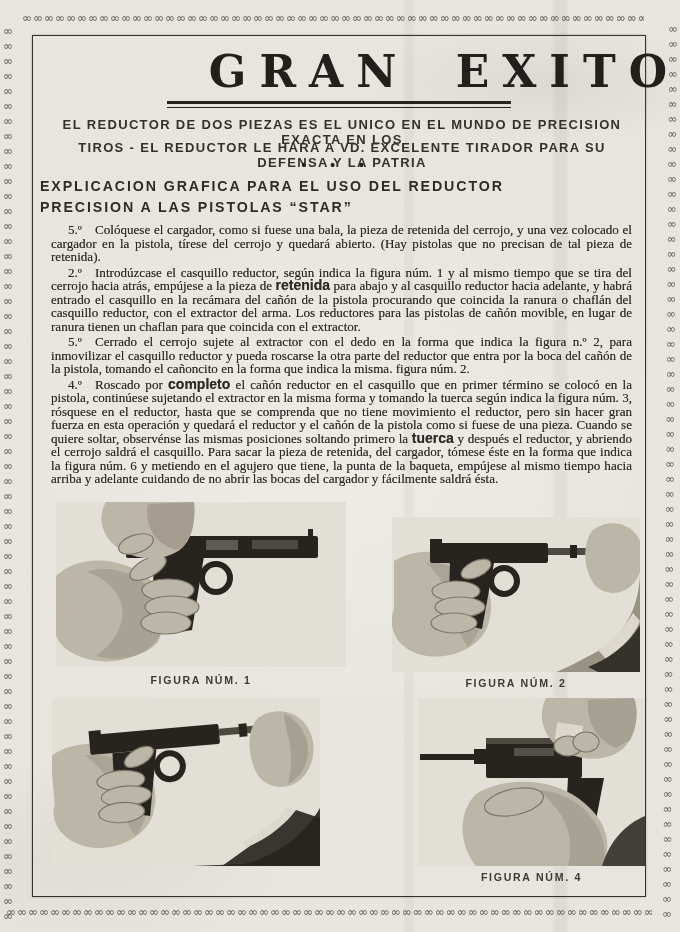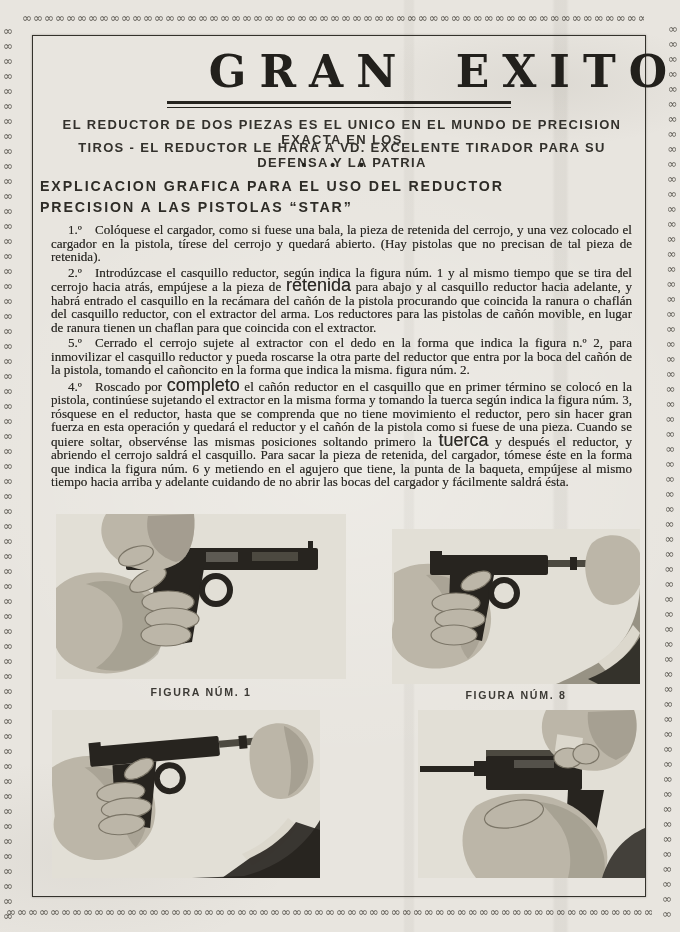--- a/index.html
+++ b/index.html
@@ -38,23 +38,23 @@
         letter-spacing:8px;color:#26241f;font-family:"DejaVu Sans",sans-serif;}
   .heading{position:absolute;left:40px;right:36px;text-align:left;
            font-family:"Liberation Sans", sans-serif;font-weight:bold;font-size:14.2px;
            letter-spacing:1.9px;color:#2e2c27;}
   .head1{top:178px;} .head2{top:199px;}
   
   .bodytext{position:absolute;top:223px;left:51px;width:581px;text-align:justify;
             font-size:13.1px;line-height:13.5px;color:#2b2925;
             text-shadow:0 0 .4px rgba(43,41,37,.55);}
   .bodytext p{margin:0 0 2px 0;text-indent:17px;}
-  .bodytext .b{font-weight:normal;font-family:"Liberation Sans",sans-serif;font-size:18px;}
-  
-  .figure{position:absolute;margin-top:12px;}
+  .bodytext .b{font-weight:bold;font-family:"Liberation Sans",sans-serif;font-size:14px;}
+  
+  .figure{position:absolute;}
   .figure svg{display:block;}
   .figcap{position:absolute;left:0;right:0;text-align:center;
           font-family:"Liberation Sans", sans-serif;font-weight:bold;font-size:10.6px;
           letter-spacing:1.7px;color:#3c3a35;}
   .f1{left:56px;top:502px;width:290px;height:195px;} .f1 .figcap{top:172px;}
   .f2{left:392px;top:517px;width:248px;height:180px;} .f2 .figcap{top:160px;}
   .f3{left:52px;top:698px;width:268px;height:195px;} .f3 .figcap{top:173px;}
   .f4{left:418px;top:698px;width:227px;height:195px;} .f4 .figcap{top:173px;}
   
   .photo-bg{fill:#e2dfd6;}
@@ -76,21 +76,21 @@
 
   <div class="title">GRAN EXITO</div>
   <div class="title-rule"></div>
   <div class="subtitle sub1">EL REDUCTOR DE DOS PIEZAS ES EL UNICO EN EL MUNDO DE PRECISION EXACTA EN LOS</div>
   <div class="subtitle sub2">TIROS - EL REDUCTOR LE HARA A VD. EXCELENTE TIRADOR PARA SU DEFENSA Y LA PATRIA</div>
   <div class="dots">• • •</div>
   <div class="heading head1">EXPLICACION GRAFICA PARA EL USO DEL REDUCTOR</div>
   <div class="heading head2">PRECISION A LAS PISTOLAS “STAR”</div>
 
   <div class="bodytext">
-    <p><span>1.º  Colóquese el cargador, como si fuese una bala, la pieza de retenida del cerrojo, y una vez colocado el cargador en la pistola, tírese del cerrojo y quedará abierto. (Hay pistolas que no precisan de tal pieza de retenida).</span></p>
+    <p><span>5.º  Colóquese el cargador, como si fuese una bala, la pieza de retenida del cerrojo, y una vez colocado el cargador en la pistola, tírese del cerrojo y quedará abierto. (Hay pistolas que no precisan de tal pieza de retenida).</span></p>
     <p><span>2.º  Introdúzcase el casquillo reductor, según indica la figura núm. 1 y al mismo tiempo que se tira del cerrojo hacia atrás, empújese a la pieza de </span><span class="b">retenida</span><span> para abajo y al casquillo reductor hacia adelante, y habrá entrado el casquillo en la recámara del cañón de la pistola procurando que coincida la ranura o chaflán del casquillo reductor, con el extractor del arma. Los reductores para las pistolas de cañón movible, en lugar de ranura tienen un chaflan para que coincida con el extractor.</span></p>
     <p><span>5.º  Cerrado el cerrojo sujete al extractor con el dedo en la forma que indica la figura n.º 2, para inmovilizar el casquillo reductor y pueda roscarse la otra parte del reductor que entra por la boca del cañón de la pistola, tomando el cañoncito en la forma que indica la misma. figura núm. 2.</span></p>
     <p><span>4.º  Roscado por </span><span class="b">completo</span><span> el cañón reductor en el casquillo que en primer término se colocó en la pistola, continúese sujetando el extractor en la misma forma y tomando la tuerca según indica la figura núm. 3, rósquese en el reductor, hasta que se comprenda que no tiene movimiento el reductor, pero sin hacer gran fuerza en esta operación y quedará el reductor y el cañón de la pistola como si fuese de una pieza. Cuando se quiere soltar, observénse las mismas posiciones soltando primero la </span><span class="b">tuerca</span><span> y después el reductor, y abriendo el cerrojo saldrá el casquillo. Para sacar la pieza de retenida, del cargador, tómese éste en la forma que indica la figura núm. 6 y metiendo en el agujero que tiene, la punta de la baqueta, empújese al mismo tiempo hacia arriba y adelante cuidando de no abrir las bocas del cargador y fácilmente saldrá ésta.</span></p>
   </div>
 
   <div class="figure f1">
     <svg width="290" height="165" viewBox="0 0 290 165">
       <rect class="photo-bg" x="0" y="0" width="290" height="165"></rect>
       <g>
         <path class="hand" d="M0,74 C18,56 50,54 76,66 C100,77 114,98 108,124 C102,150 66,164 36,158 C10,153 -8,136 0,112 Z"></path>
@@ -142,21 +142,21 @@
         <ellipse class="fingerline" cx="62" cy="106" rx="23" ry="10"></ellipse>
         <ellipse class="fingerline" cx="84" cy="52" rx="16" ry="8" transform="rotate(-25 84 52)"></ellipse>
       </g>
       <g>
         <path class="hand-sh" opacity=".9" d="M248,44 C250,84 236,116 206,134 C188,144 172,152 164,155 L248,155 Z"></path>
         <path class="hand" d="M200,14 C214,2 236,4 246,20 C254,34 252,56 240,68 C228,80 208,78 200,64 C192,50 190,28 200,14 Z"></path>
         <path class="lite" d="M241,96 C232,112 220,124 206,133 L214,142 C230,132 242,118 248,104 Z"></path>
         <path class="dark" opacity=".88" d="M248,108 C236,128 216,142 196,150 L206,155 L248,155 Z"></path>
       </g>
     </svg>
-    <div class="figcap">FIGURA NÚM. 8</div>
+    <div class="figcap">FIGURA NÚM. 2</div>
   </div>
 
   <div class="figure f3">
     <svg width="268" height="168" viewBox="0 0 268 168">
       <rect class="photo-bg" x="0" y="0" width="268" height="168"></rect>
       <g transform="rotate(-5 120 70)">
         <path class="hand" d="M0,48 C22,34 56,36 80,52 C98,66 106,88 98,112 C90,136 58,148 32,142 C10,137 -8,118 0,96 Z"></path>
         <path class="hand-sh" opacity=".4" d="M34,50 C56,48 78,60 88,80 C96,98 92,120 78,134 C68,122 66,102 60,86 C54,70 44,58 34,50 Z"></path>
         <rect class="dark" x="40" y="26" width="12" height="7"></rect>
         <rect class="dark" x="40" y="30" width="130" height="20" rx="2"></rect>
@@ -197,15 +197,16 @@
         <ellipse class="fingerline" cx="150" cy="48" rx="14" ry="10"></ellipse>
         <ellipse class="fingerline" cx="168" cy="44" rx="13" ry="10"></ellipse>
       </g>
       <g>
         <path class="hand" d="M58,96 C88,78 132,80 160,100 C188,120 196,146 184,168 L58,168 C40,146 40,114 58,96 Z"></path>
         <ellipse class="fingerline" cx="96" cy="104" rx="30" ry="13" transform="rotate(-12 96 104)"></ellipse>
         <path class="hand-sh" opacity=".45" d="M120,92 C148,94 172,110 182,134 C188,148 188,160 184,168 L150,168 C156,146 150,122 136,108 C130,100 124,94 120,92 Z"></path>
         <path class="dark" opacity=".85" d="M184,168 C192,142 208,126 227,118 L227,168 Z"></path>
       </g>
     </svg>
+    <div class="figcap">FIGURA NÚM. 4</div>
   </div>
 
 </div>
 
 </body></html>

